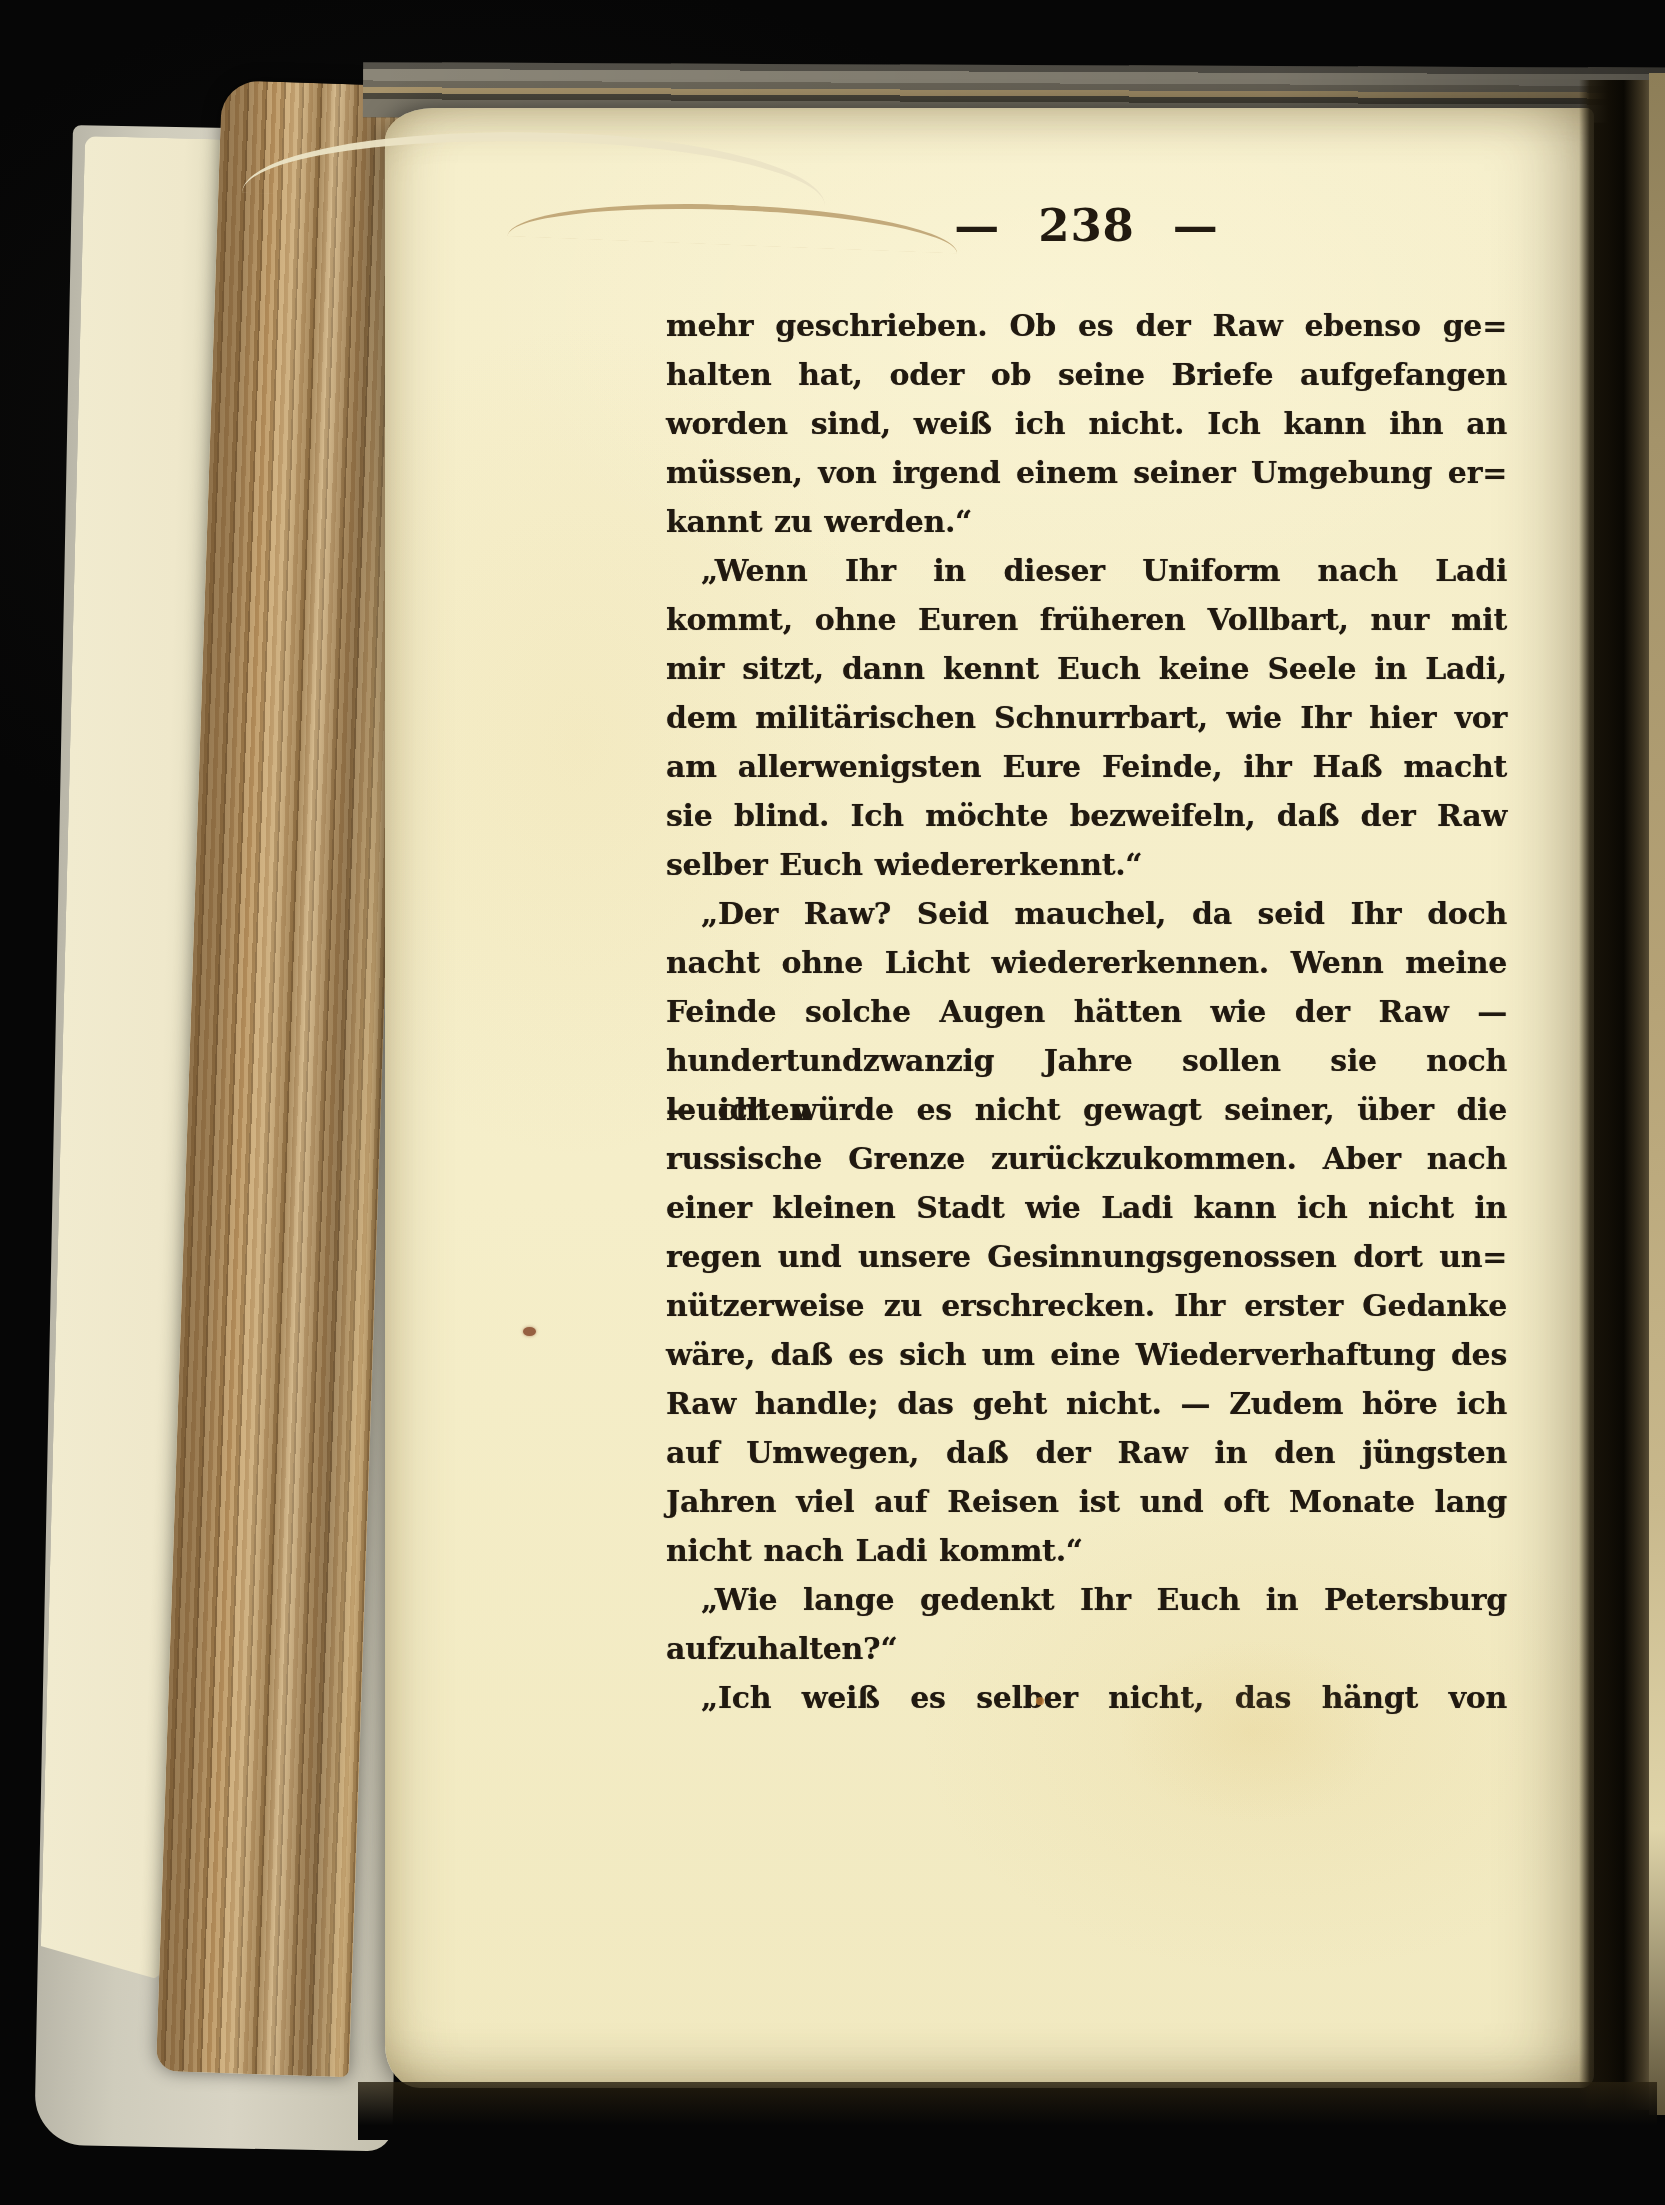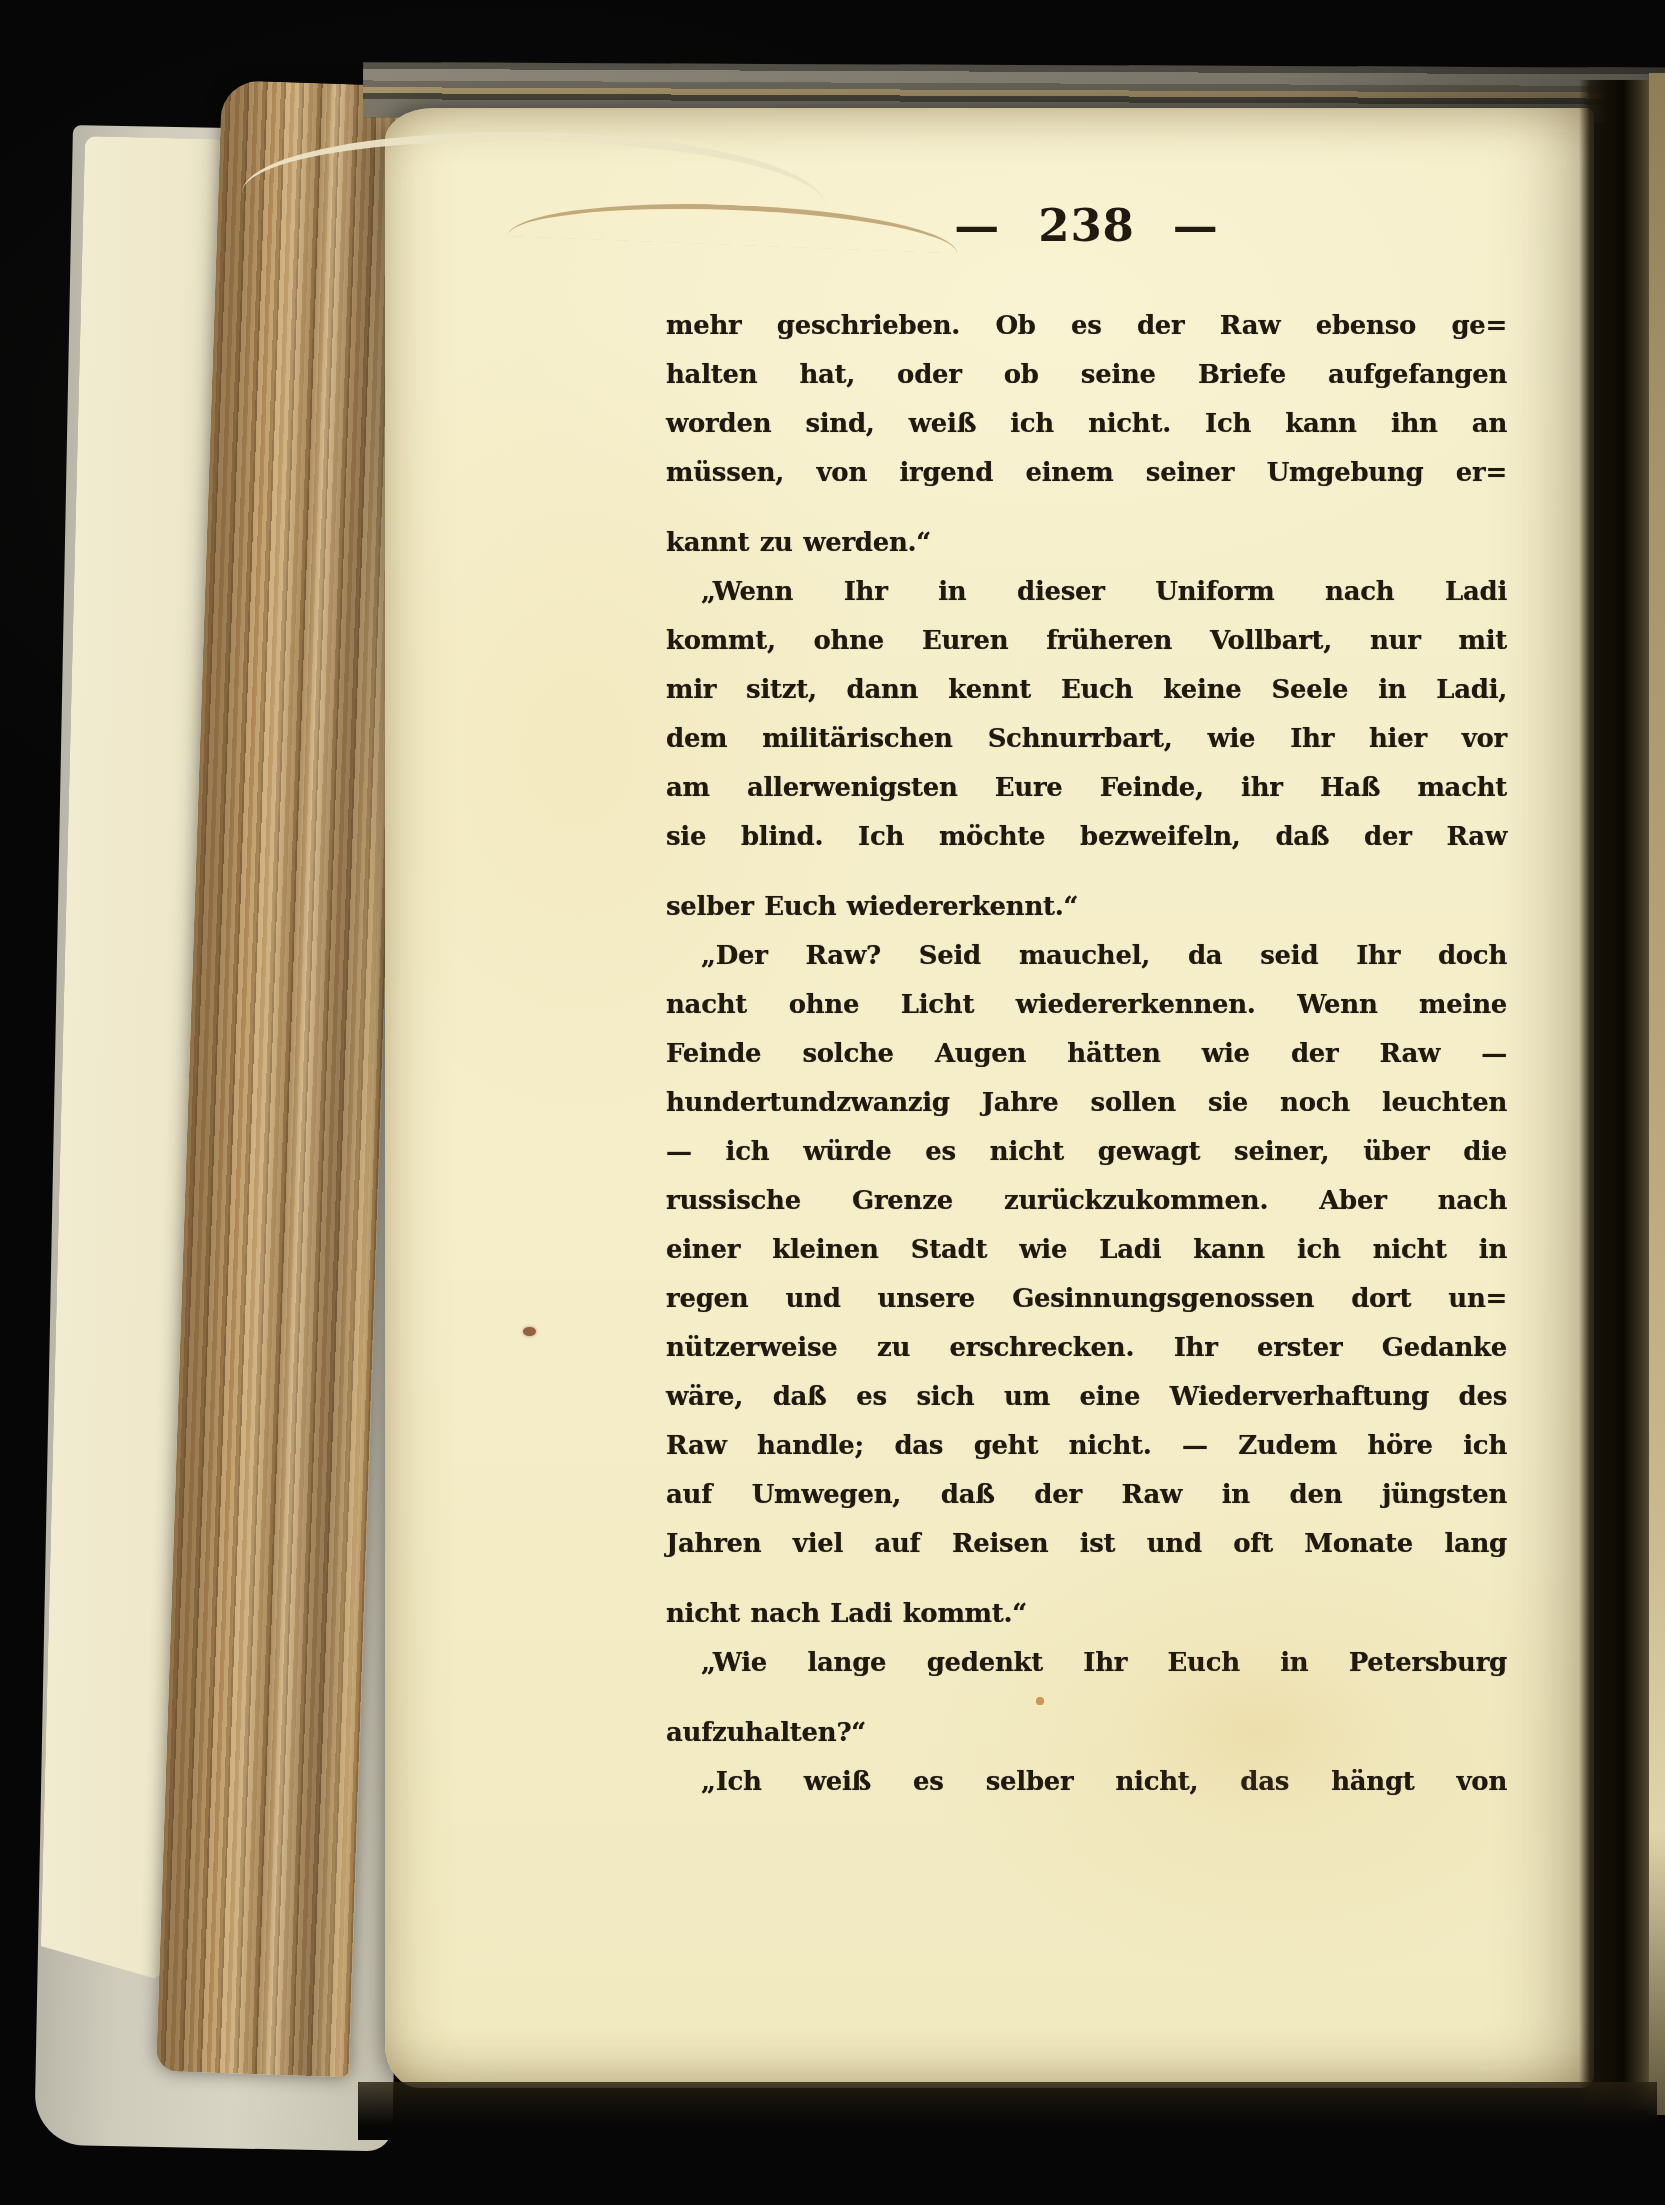--- a/index.html
+++ b/index.html
@@ -83,29 +83,29 @@
   .folio{
     position:absolute;left:281px;top:93px;width:841px;height:50px;
     line-height:50px;text-align:center;
     font-size:45px;font-weight:700;color:#221a10;
     word-spacing:21.7px;letter-spacing:0.8px;
   }
 
   
   .text-block{
     position:absolute;left:281px;top:193px;width:841px;
-    color:#201910;font-weight:700;font-size:26px;letter-spacing:-0.3px;
+    color:#201910;font-weight:700;font-size:30px;letter-spacing:-0.3px;
     word-spacing:1.7px;
     text-shadow:0 0 0.8px rgba(32,25,16,.55);
   }
   .ln{
     height:49px;line-height:49px;white-space:normal;
     text-align:justify;text-align-last:justify;
   }
-  .ln.last{text-align-last:left;margin-top:21px;}
+  .ln.last{text-align-last:left;}
   .ln.ind{text-indent:35px;}
 
   
   .stain-rust{
     position:absolute;left:138px;top:1219px;width:13.3px;height:9.2px;
     background:#86482a;border-radius:50%;opacity:.85;
     box-shadow:0 0 3.3px rgba(134,72,42,.7);
   }
   .stain-orange{
     position:absolute;left:651px;top:1589px;width:8.3px;height:7.5px;

